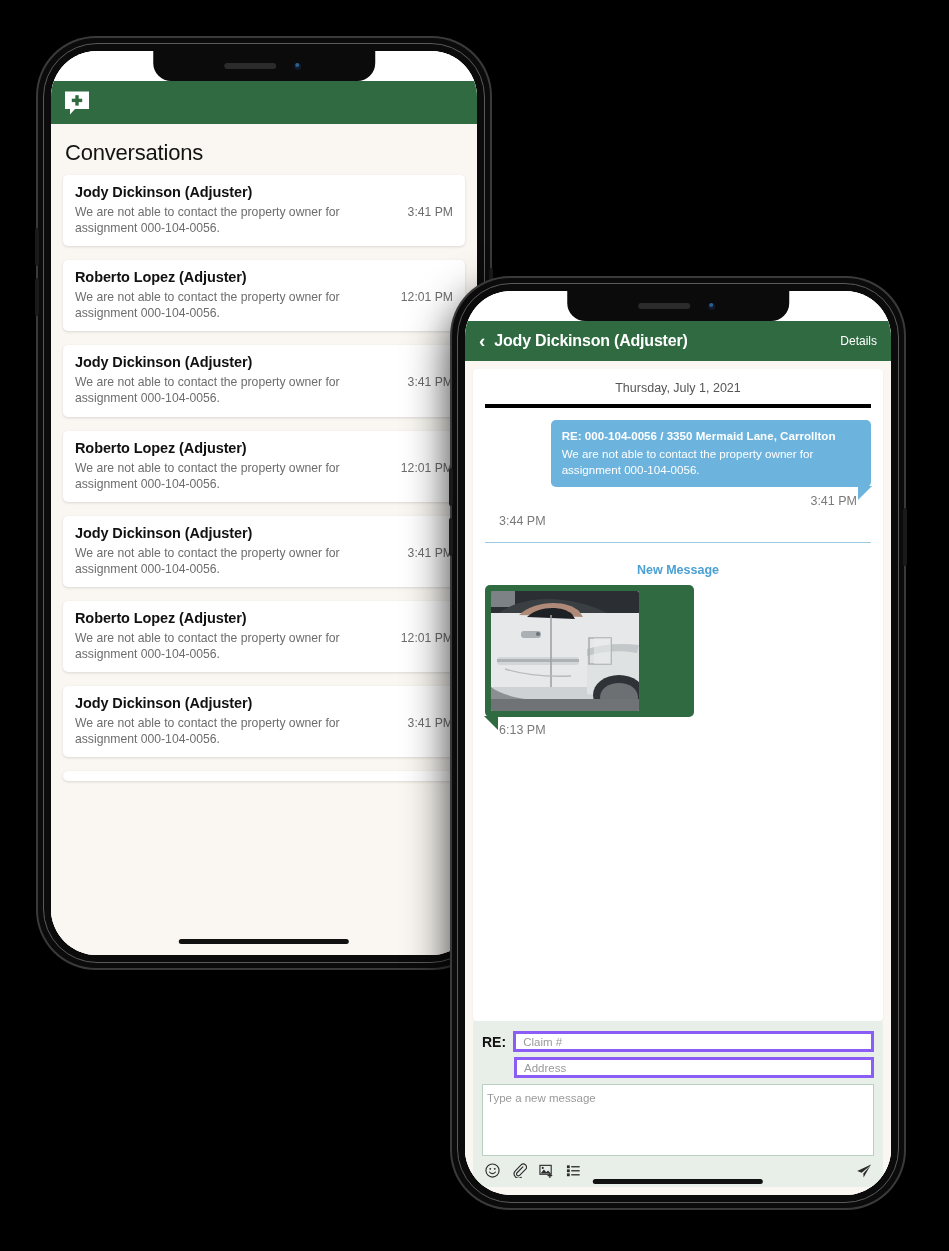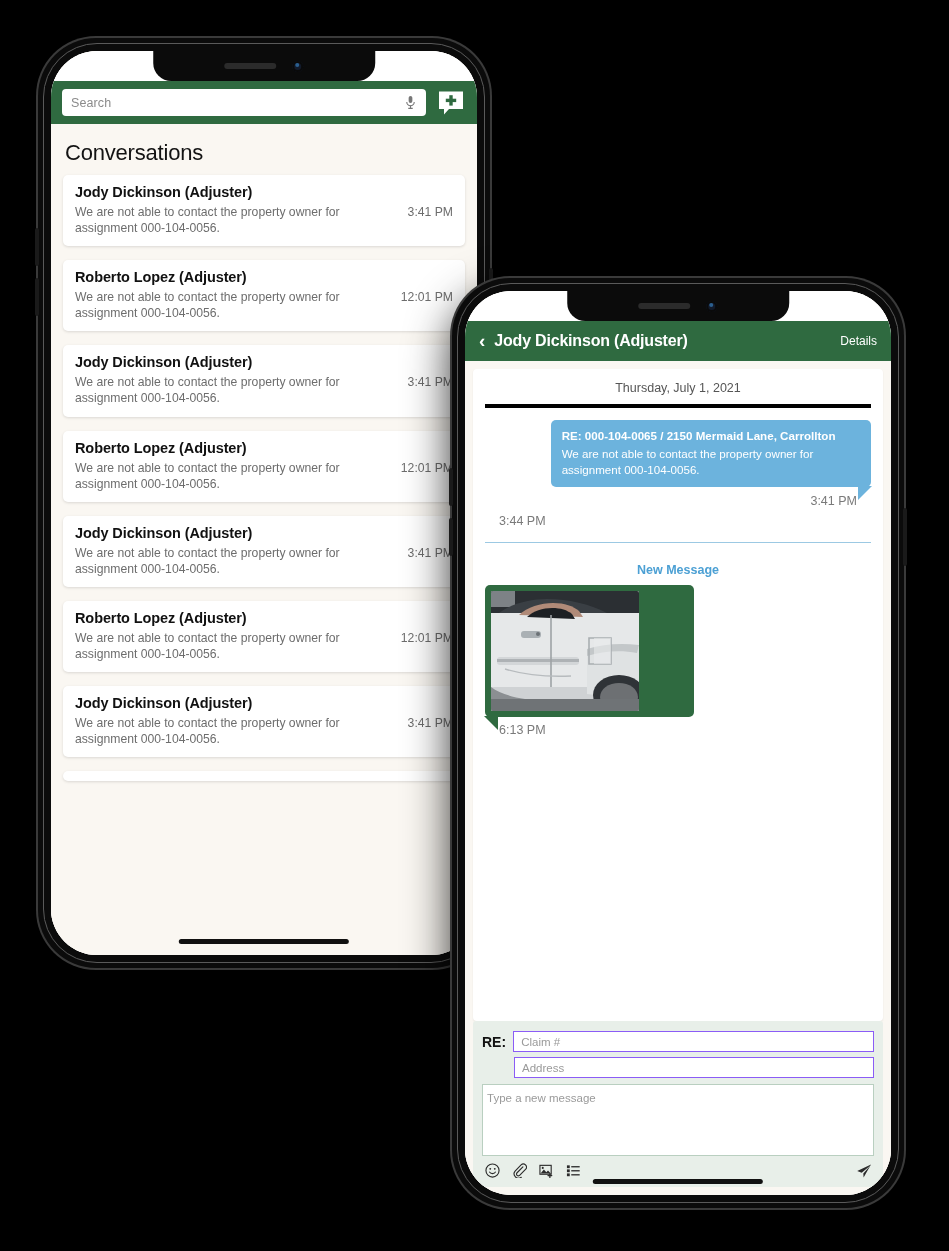--- a/index.html
+++ b/index.html
@@ -155,21 +155,21 @@
 
   
   .composer{
     flex:0 0 auto;background:#e8efe9;
     padding:10px 9px 9px 9px;box-sizing:border-box;
     border-radius:3px;margin-bottom:8px;
   }
   .re-row{display:flex;align-items:center;gap:7px;margin-bottom:5px;}
   .re-lbl{font-size:14px;font-weight:bold;color:#111;}
   .fld{
-    flex:1;height:21px;background:#fff;border:1px solid #8b5cf6;
+    flex:1;height:21px;background:#fff;border:3px solid #8b5cf6;
     font-size:11.5px;color:#9a9a9a;display:flex;align-items:center;
     padding:0 7px;box-sizing:border-box;cursor:text;
   }
   .fld-indent{margin-left:32px;}
   .msgbox{
     background:#fff;border:1px solid #b9cfc0;height:72px;
     margin-top:6px;padding:7px 4px;box-sizing:border-box;
     font-size:11.5px;color:#9a9a9a;cursor:text;
   }
   .tools{display:flex;align-items:center;gap:12px;padding:7px 3px 0 3px;}
@@ -190,31 +190,20 @@
     <div class="screen">
       <div class="notch">
         <div class="speaker"></div>
         <div class="camera"></div>
       </div>
 
       <div class="app">
         <div class="topgap"></div>
 
         <div class="appbar">
-          <div class="searchbox">
-            <span class="ph">Search</span>
-            <span class="mic">
-              <svg viewBox="0 0 14 16" width="13" height="15" aria-hidden="true">
-                <rect x="5" y="1" width="4" height="7.5" rx="2" fill="#777"></rect>
-                <path d="M3 7.5a4 4 0 0 0 8 0" stroke="#777" stroke-width="1.2" fill="none"></path>
-                <line x1="7" y1="11.3" x2="7" y2="14" stroke="#777" stroke-width="1.2"></line>
-                <line x1="4.6" y1="14.3" x2="9.4" y2="14.3" stroke="#777" stroke-width="1.2"></line>
-              </svg>
-            </span>
-          </div>
           <div class="composebtn">
             <svg viewBox="0 0 26 26" width="26" height="26" aria-hidden="true">
               <path d="M1 1.5h24v17.5h-14l-5 5.5v-5.5H1z" fill="#ffffff"></path>
               <rect x="11.3" y="5.2" width="3.4" height="10.4" fill="#2f6a40"></rect>
               <rect x="7.8" y="8.7" width="10.4" height="3.4" fill="#2f6a40"></rect>
             </svg>
           </div>
         </div>
 
         <div class="body">
@@ -298,21 +287,21 @@
           <span class="p2-title">Jody Dickinson (Adjuster)</span>
           <span class="details-btn">Details</span>
         </div>
 
         <div class="body">
           <div class="thread">
             <div class="datestamp">Thursday, July 1, 2021</div>
 
             <div class="row-in">
               <div class="bubble-in">
-                <div class="b-sub">RE: 000-104-0065 /  2150 Mermaid Lane, Carrollton</div>
+                <div class="b-sub">RE: 000-104-0056 /  3350 Mermaid Lane, Carrollton</div>
                 <div class="b-txt">We are not able to contact the property owner for assignment 000-104-0056.</div>
               </div>
             </div>
             <div class="time-in">3:41 PM</div>
 
             <div class="time-out">3:44 PM</div>
 
             <div class="newmsg-sep">
               <div class="newmsg-lbl">New Message</div>
             </div>

